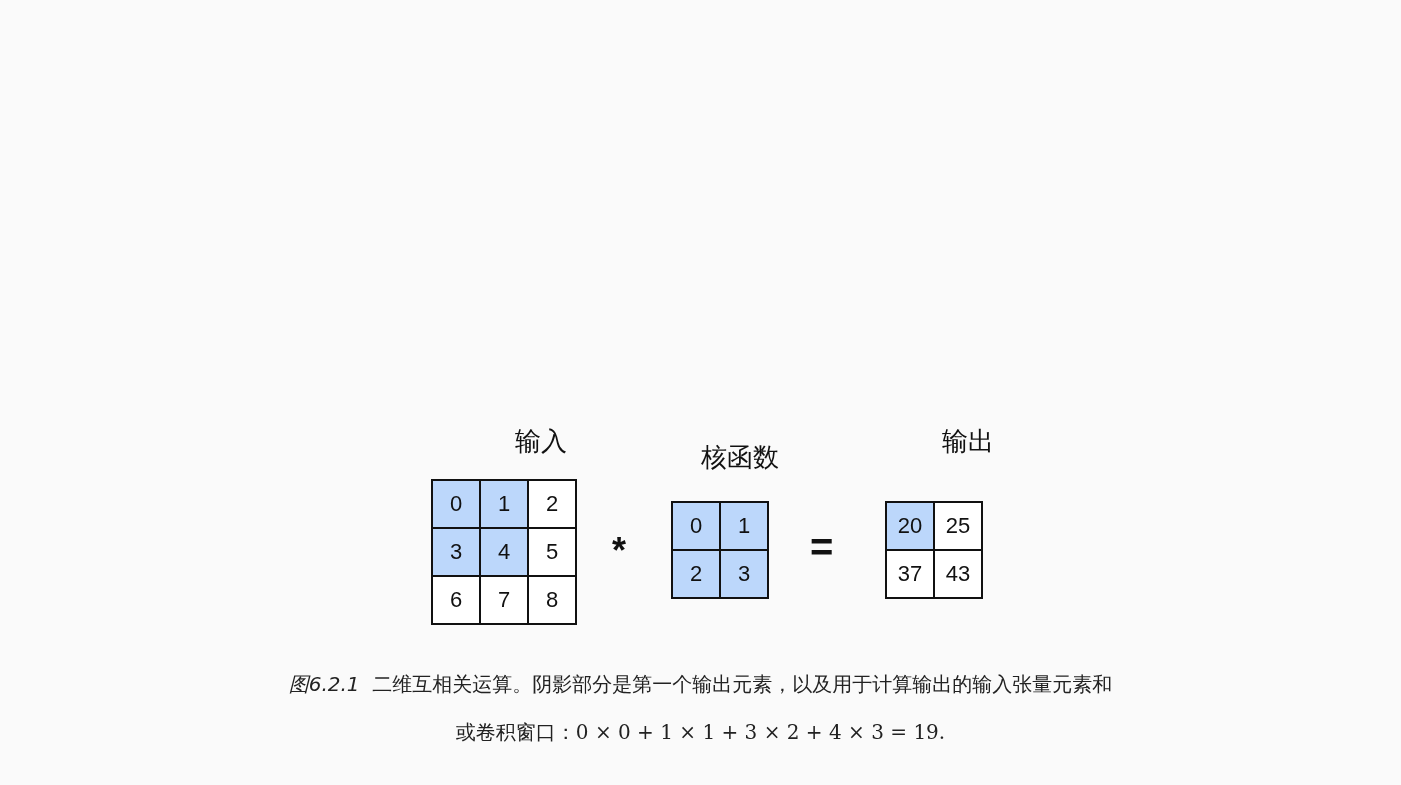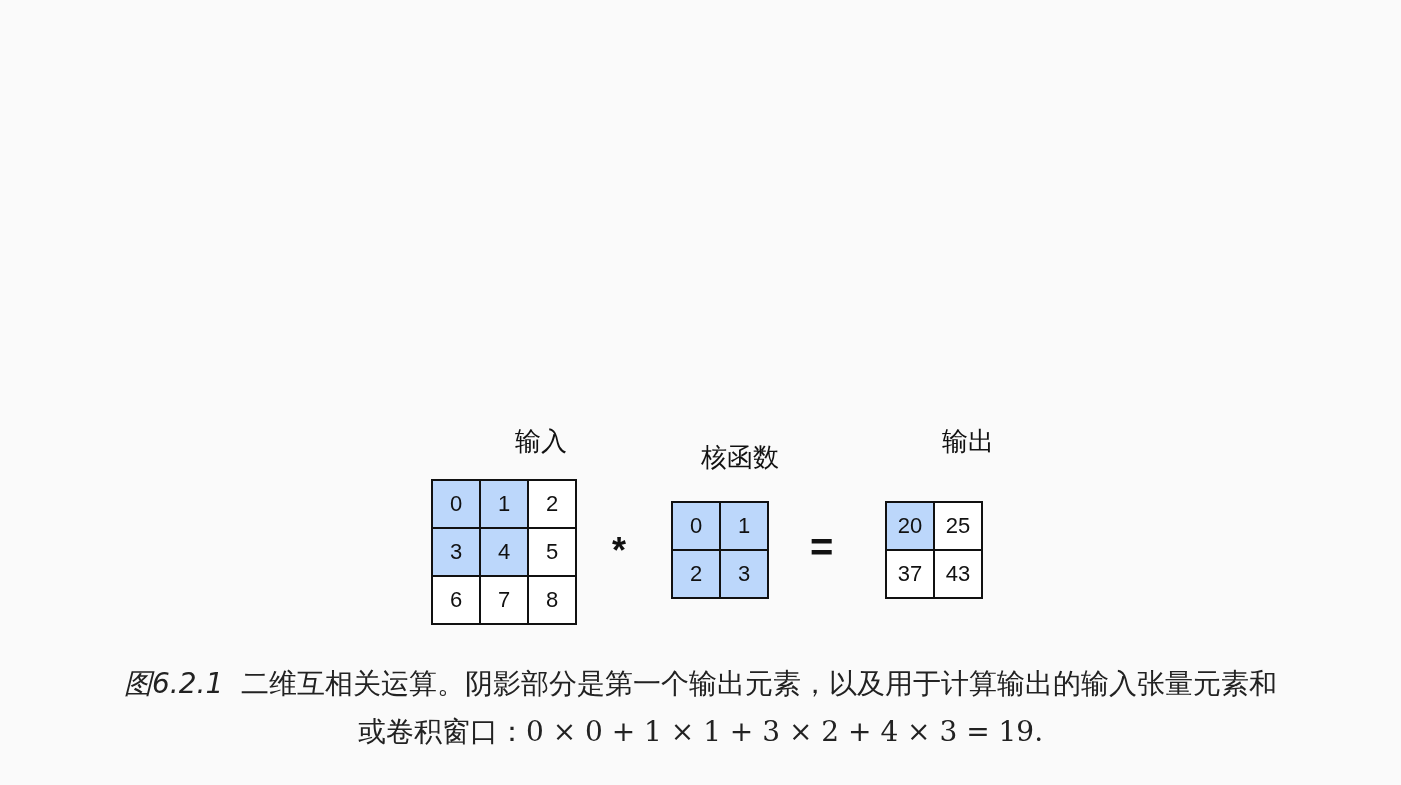--- a/index.html
+++ b/index.html
@@ -31,21 +31,21 @@
     width: 46px; height: 46px; background: #fff;
     display: flex; align-items: center; justify-content: center;
     font-family: "Liberation Sans", sans-serif; font-size: 22px; color: #111;
   }
   .cell.hl { background: #bcd7fb; }
   .op {
     position: absolute; font-family: "Liberation Sans", sans-serif; font-weight: bold; color: #111;
   }
   .caption {
     position: absolute; left: 0; width: 1401px; text-align: center;
-    font-size: 28px; line-height: 48px; top: 660px;
+    font-size: 20px; line-height: 48px; top: 660px;
   }
   .caption .num { font-style: italic; }
 </style>
 </head>
 <body>
 
 <div class="page">
 
 
 

